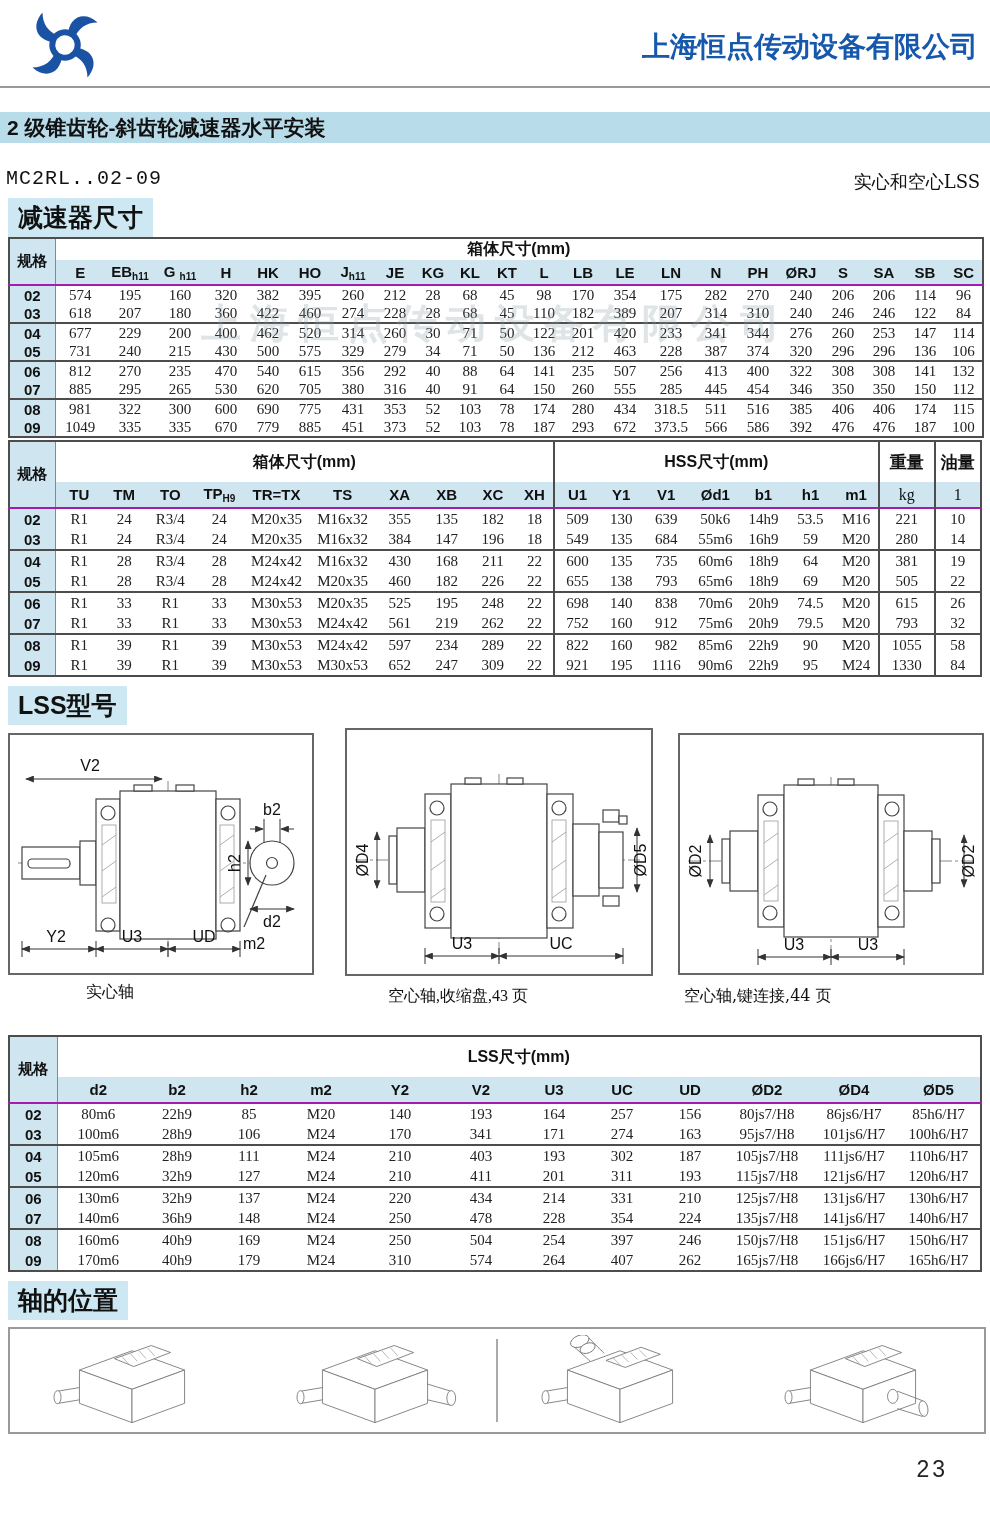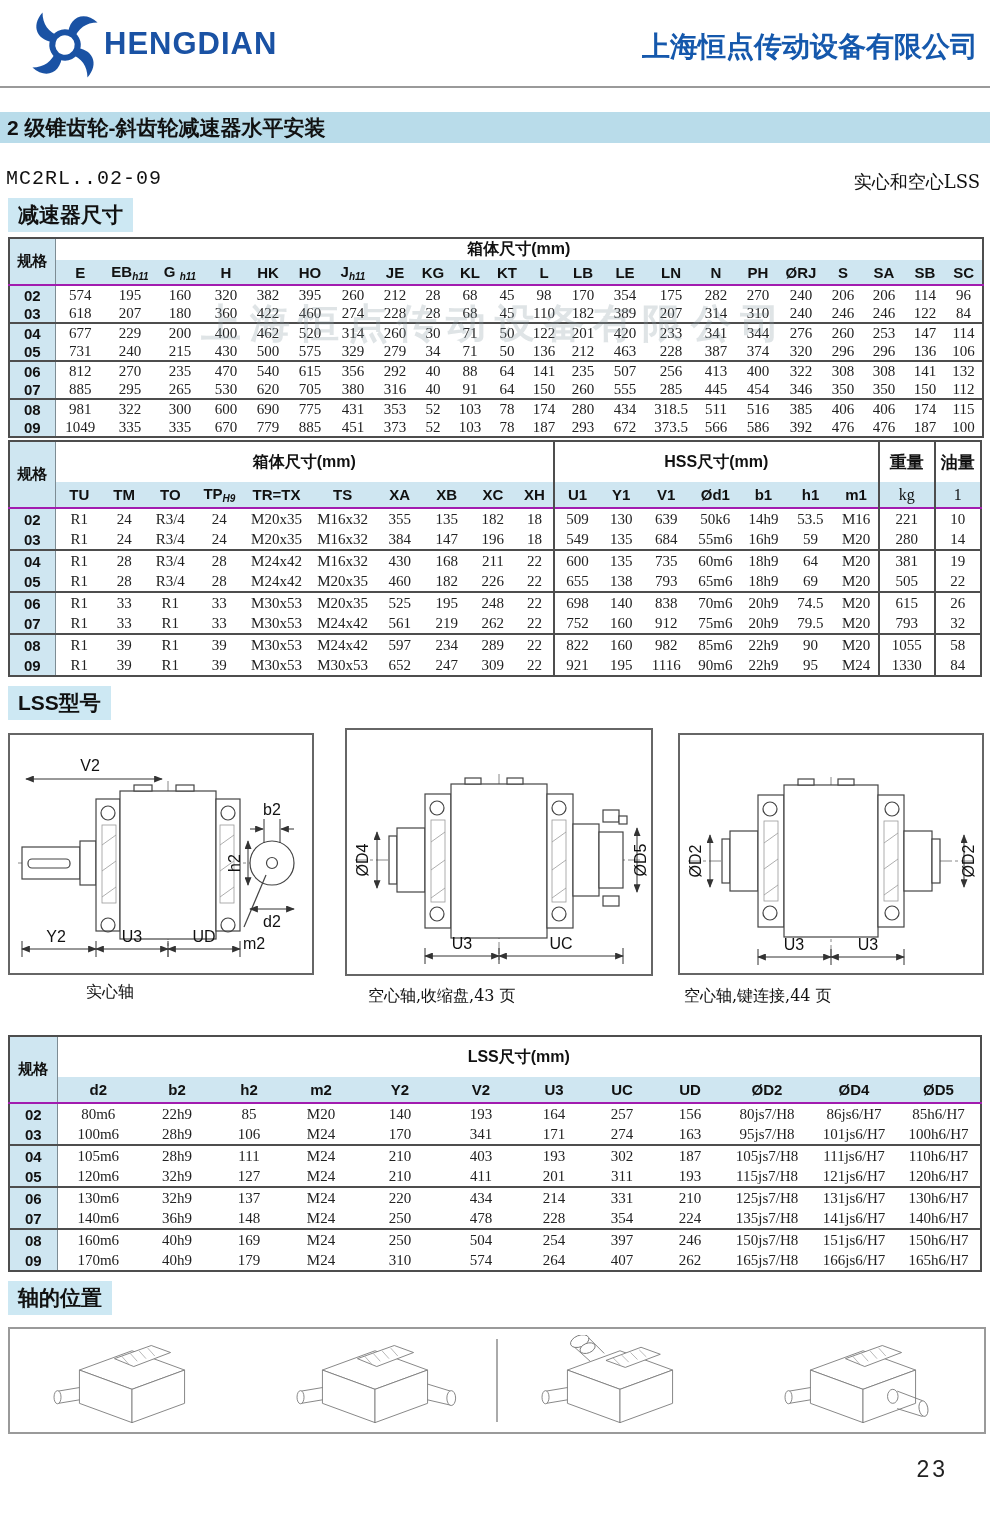--- a/index.html
+++ b/index.html
@@ -14,21 +14,21 @@
   .header-rule{position:absolute;top:86px;left:0;width:990px;height:0;border-top:2px solid #9a9a9a;}
 
   .title-bar{position:absolute;top:112px;left:0;width:990px;height:31px;background:#b9dcea;
              font-size:21px;font-weight:bold;color:#111;line-height:31px;padding-left:7px;
              box-sizing:border-box;}
   .model-code{position:absolute;top:167px;left:6px;font-size:20px;letter-spacing:1px;
               font-family:"Liberation Mono",monospace;color:#111;}
   .shaft-note{position:absolute;top:170px;right:10px;font-size:18px;color:#111;
               font-family:"DejaVu Serif",serif;}
 
-  .section-label{position:absolute;background:#cde8f3;color:#111;font-size:21px;font-weight:bold;
+  .section-label{position:absolute;background:#cde8f3;color:#111;font-size:25px;font-weight:bold;
                  padding:3px 10px;}
   #sec1{top:198px;left:8px;}
   #sec2{top:686px;left:8px;}
   #sec3{top:1281px;left:8px;}
 
   
   .twrap{position:absolute;left:8px;width:974px;}
   #t1wrap{top:237px;}
   #t2wrap{top:440px;}
   #t3wrap{top:1035px;}
@@ -36,37 +36,37 @@
   .t th,.t td{padding:0;text-align:center;white-space:nowrap;overflow:hidden;}
   .t thead{border-bottom:2px solid #a21caf;}
   .t th.group{background:#fff;font-size:16px;font-weight:bold;color:#111;}
   .t tr.band th{background:#cfe6f1;font-size:15px;font-weight:bold;color:#111;}
   .t th.vgroup{font-size:17px;}
   .t td{font-family:"Liberation Serif",serif;font-size:15px;color:#222;}
   .t .spec{background:#cfe6f1;font-family:"Liberation Sans",sans-serif;font-weight:bold;
            font-size:15px;border-right:1px solid #7d8c94;color:#111;}
   .t tr.gline td{border-top:2px solid #4d4d4d;}
   .sep-l{border-left:2px solid #4d4d4d;}
-  .sub{font-size:10px;vertical-align:-3px;font-style:italic;}
+  .sub{font-size:10px;vertical-align:-3px;}
   .t tr.band th.serif{font-family:"Liberation Serif",serif;font-weight:normal;font-size:16px;}
   #t1wrap .grow th{height:20px;}  #t1wrap tr.band th{height:24px;} #t1wrap td{height:18px;}
   #t2wrap .grow th{height:40px;}  #t2wrap tr.band th{height:25px;} #t2wrap td{height:20px;}
   #t3wrap .grow th{height:40px;}  #t3wrap tr.band th{height:25px;} #t3wrap td{height:20px;}
 
   .watermark{position:absolute;top:296px;left:100px;width:790px;text-align:center;font-size:40px;
              font-weight:bold;letter-spacing:9px;color:#8fa0a8;opacity:.28;pointer-events:none;}
 
   
   .dbox{position:absolute;border:2px solid #666;background:#fff;}
   #dbox1{left:8px;top:733px;width:302px;height:238px;}
   #dbox2{left:345px;top:728px;width:304px;height:244px;}
   #dbox3{left:678px;top:733px;width:302px;height:238px;}
   .dcap{position:absolute;font-size:16px;color:#111;font-family:"DejaVu Serif",serif;}
   #dcap1{left:86px;top:982px;}
-  #dcap2{left:368px;top:986px;}
+  #dcap2{left:388px;top:986px;font-family:Liberation Serif, serif;}
   #dcap3{left:684px;top:986px;}
 
   svg .ln{stroke:#444;stroke-width:1.2;fill:none;}
   svg .fw{stroke:#444;stroke-width:1.2;fill:#fff;}
   svg .cl{stroke:#888;stroke-width:1;fill:none;stroke-dasharray:12 3 3 3;}
   svg .dim{stroke:#333;stroke-width:1;fill:none;}
   svg .ext{stroke:#333;stroke-width:1;fill:none;}
   svg .hat{stroke:#999;stroke-width:.8;fill:none;}
   svg text{font-family:"Liberation Sans",sans-serif;font-size:16px;fill:#111;}
 
@@ -91,21 +91,20 @@
       <g fill="#1a52a4">
         <path d="M40,30 C34,10 48,-2 66,6 C54,10 48,18 47,32 C45,30 42,29 40,30 Z"></path>
         <path d="M50,40 C70,34 82,48 74,66 C70,54 62,48 48,47 C50,45 51,42 50,40 Z"></path>
         <path d="M40,50 C46,70 32,82 14,74 C26,70 32,62 33,48 C35,50 38,51 40,50 Z"></path>
         <path d="M30,40 C10,46 -2,32 6,14 C10,26 18,32 32,33 C30,35 29,38 30,40 Z"></path>
         <circle cx="40" cy="40" r="17"></circle>
       </g>
       <circle cx="40" cy="40" r="10.5" fill="#fff"></circle>
     </g>
   </svg>
-  <div class="logo-text">HENGDIAN</div>
   <div class="company">上海恒点传动设备有限公司</div>
   <div class="header-rule"></div>
 
   <div class="title-bar">2 级锥齿轮-斜齿轮减速器水平安装</div>
   <div class="model-code">MC2RL..02-09</div>
   <div class="shaft-note">实心和空心LSS</div>
 
   <div class="section-label" id="sec1">减速器尺寸</div>
 
   <div class="twrap" id="t1wrap">

